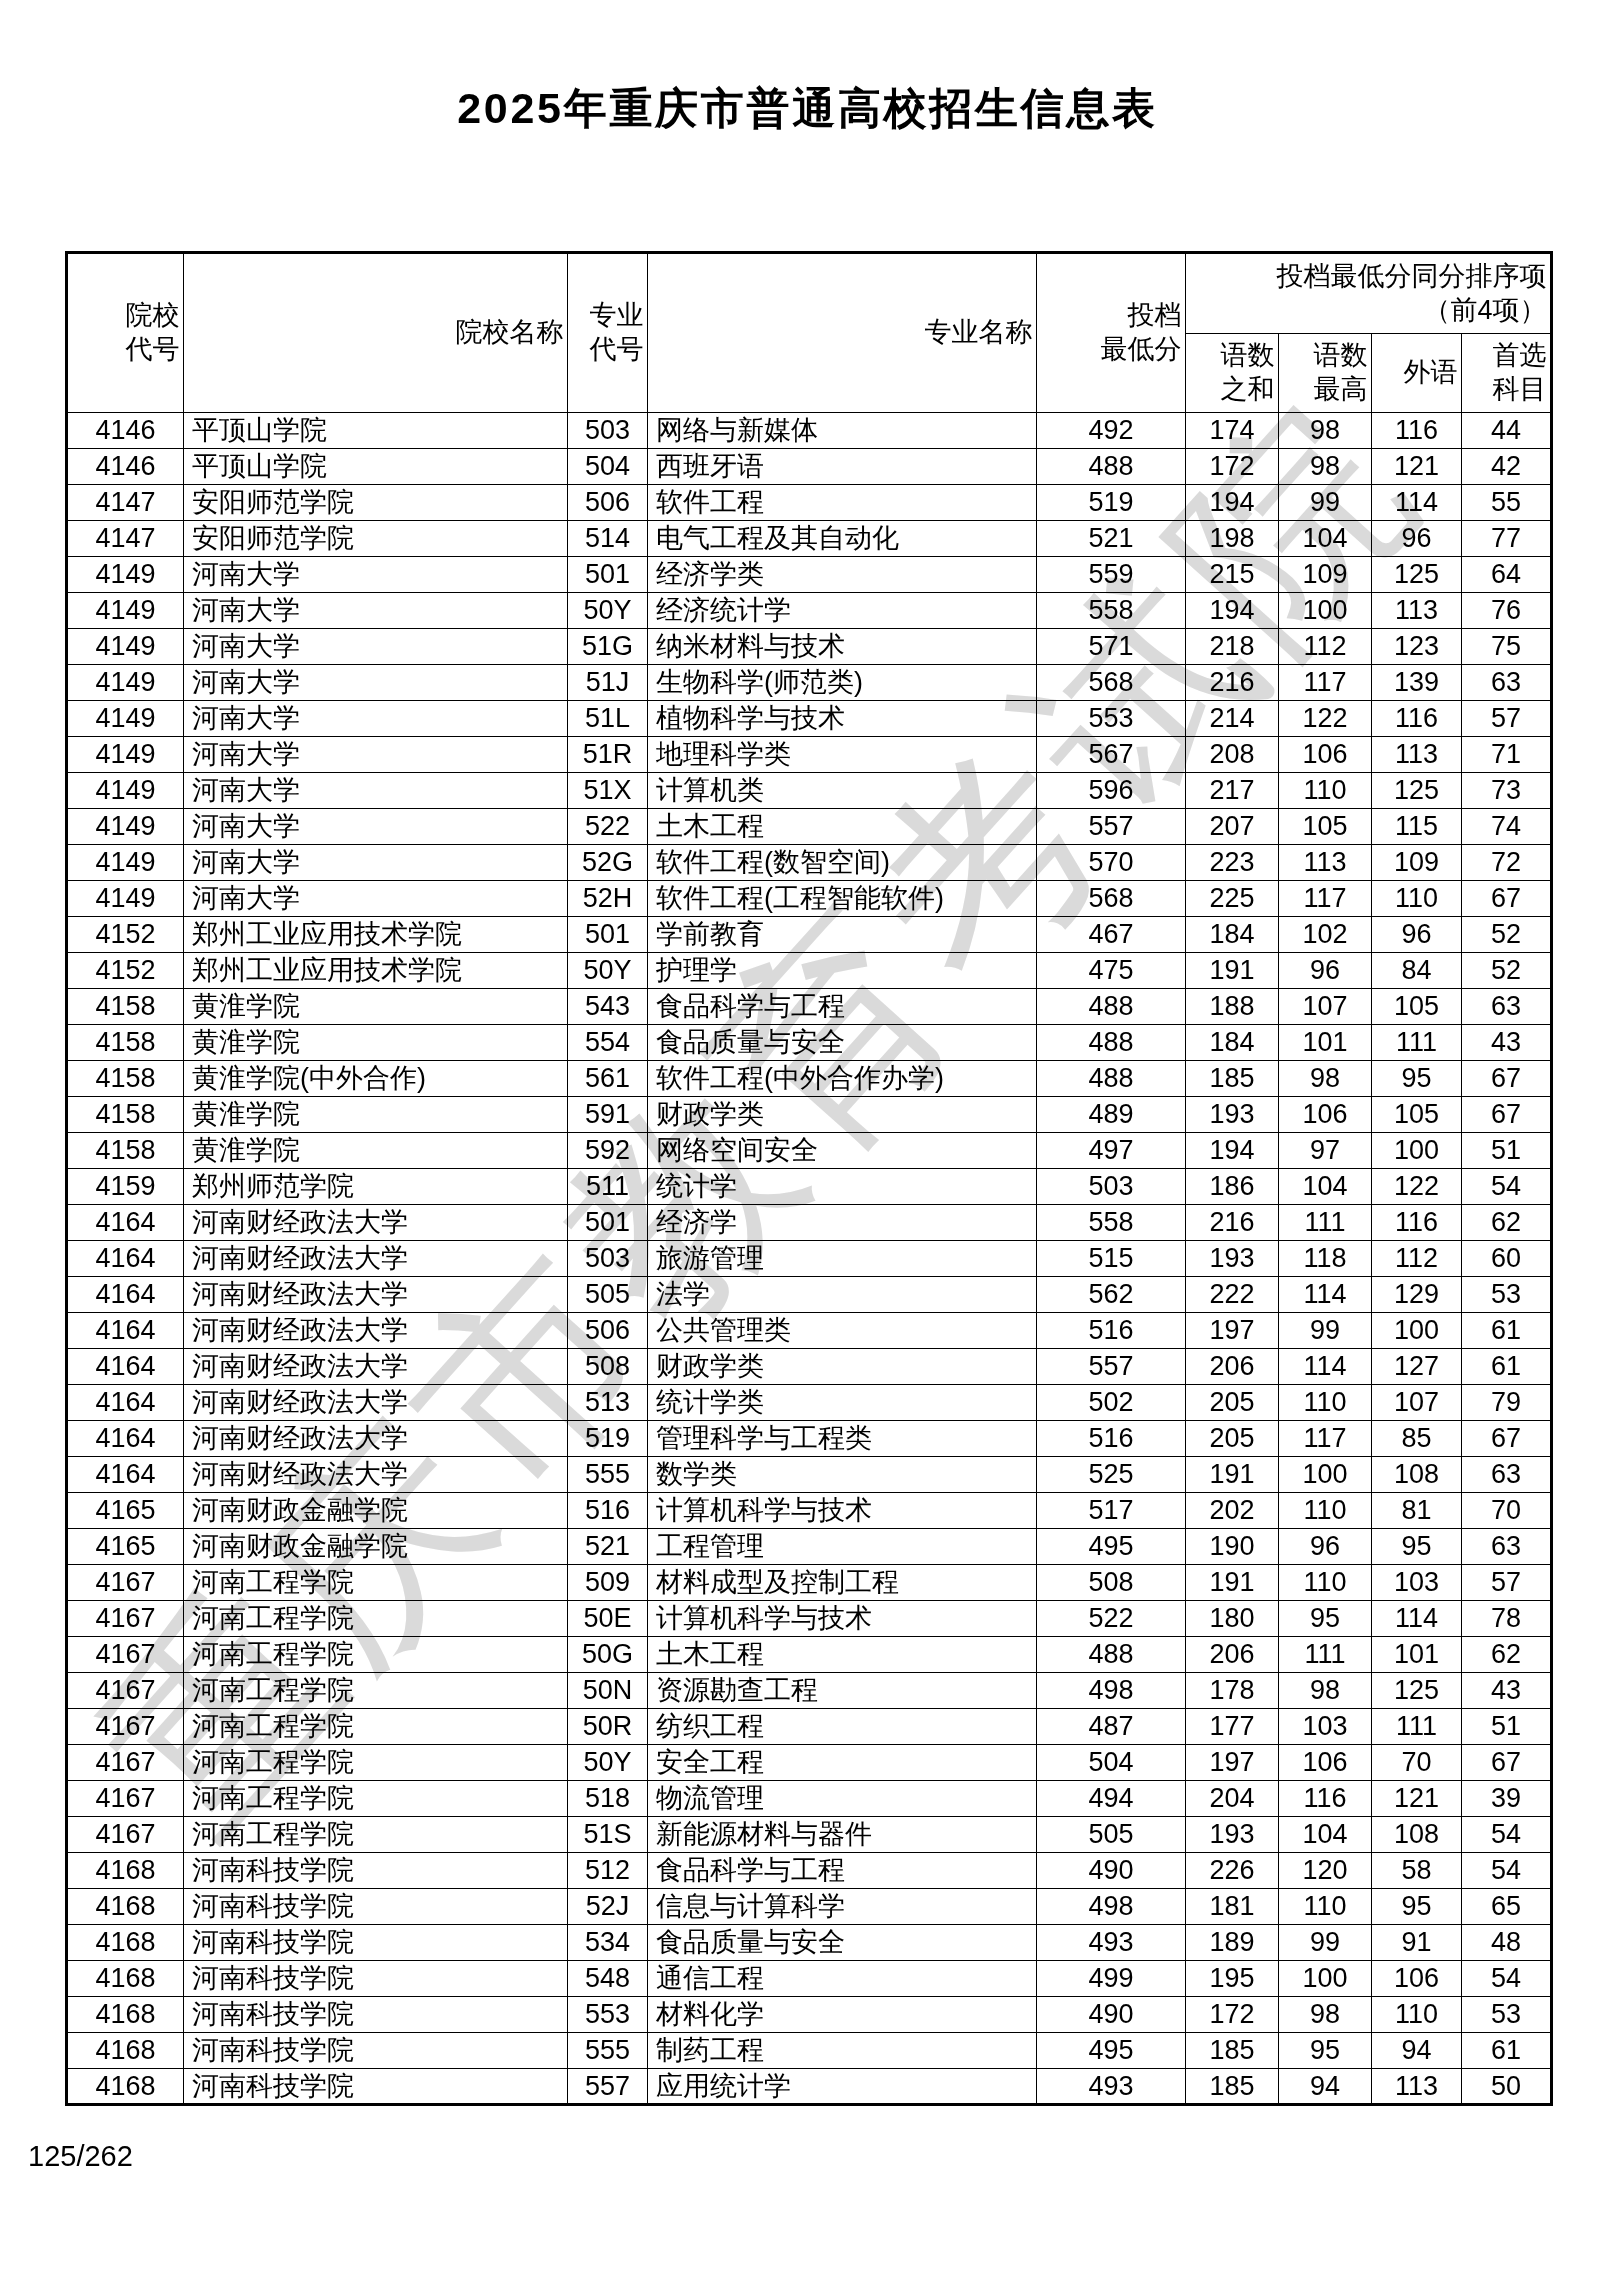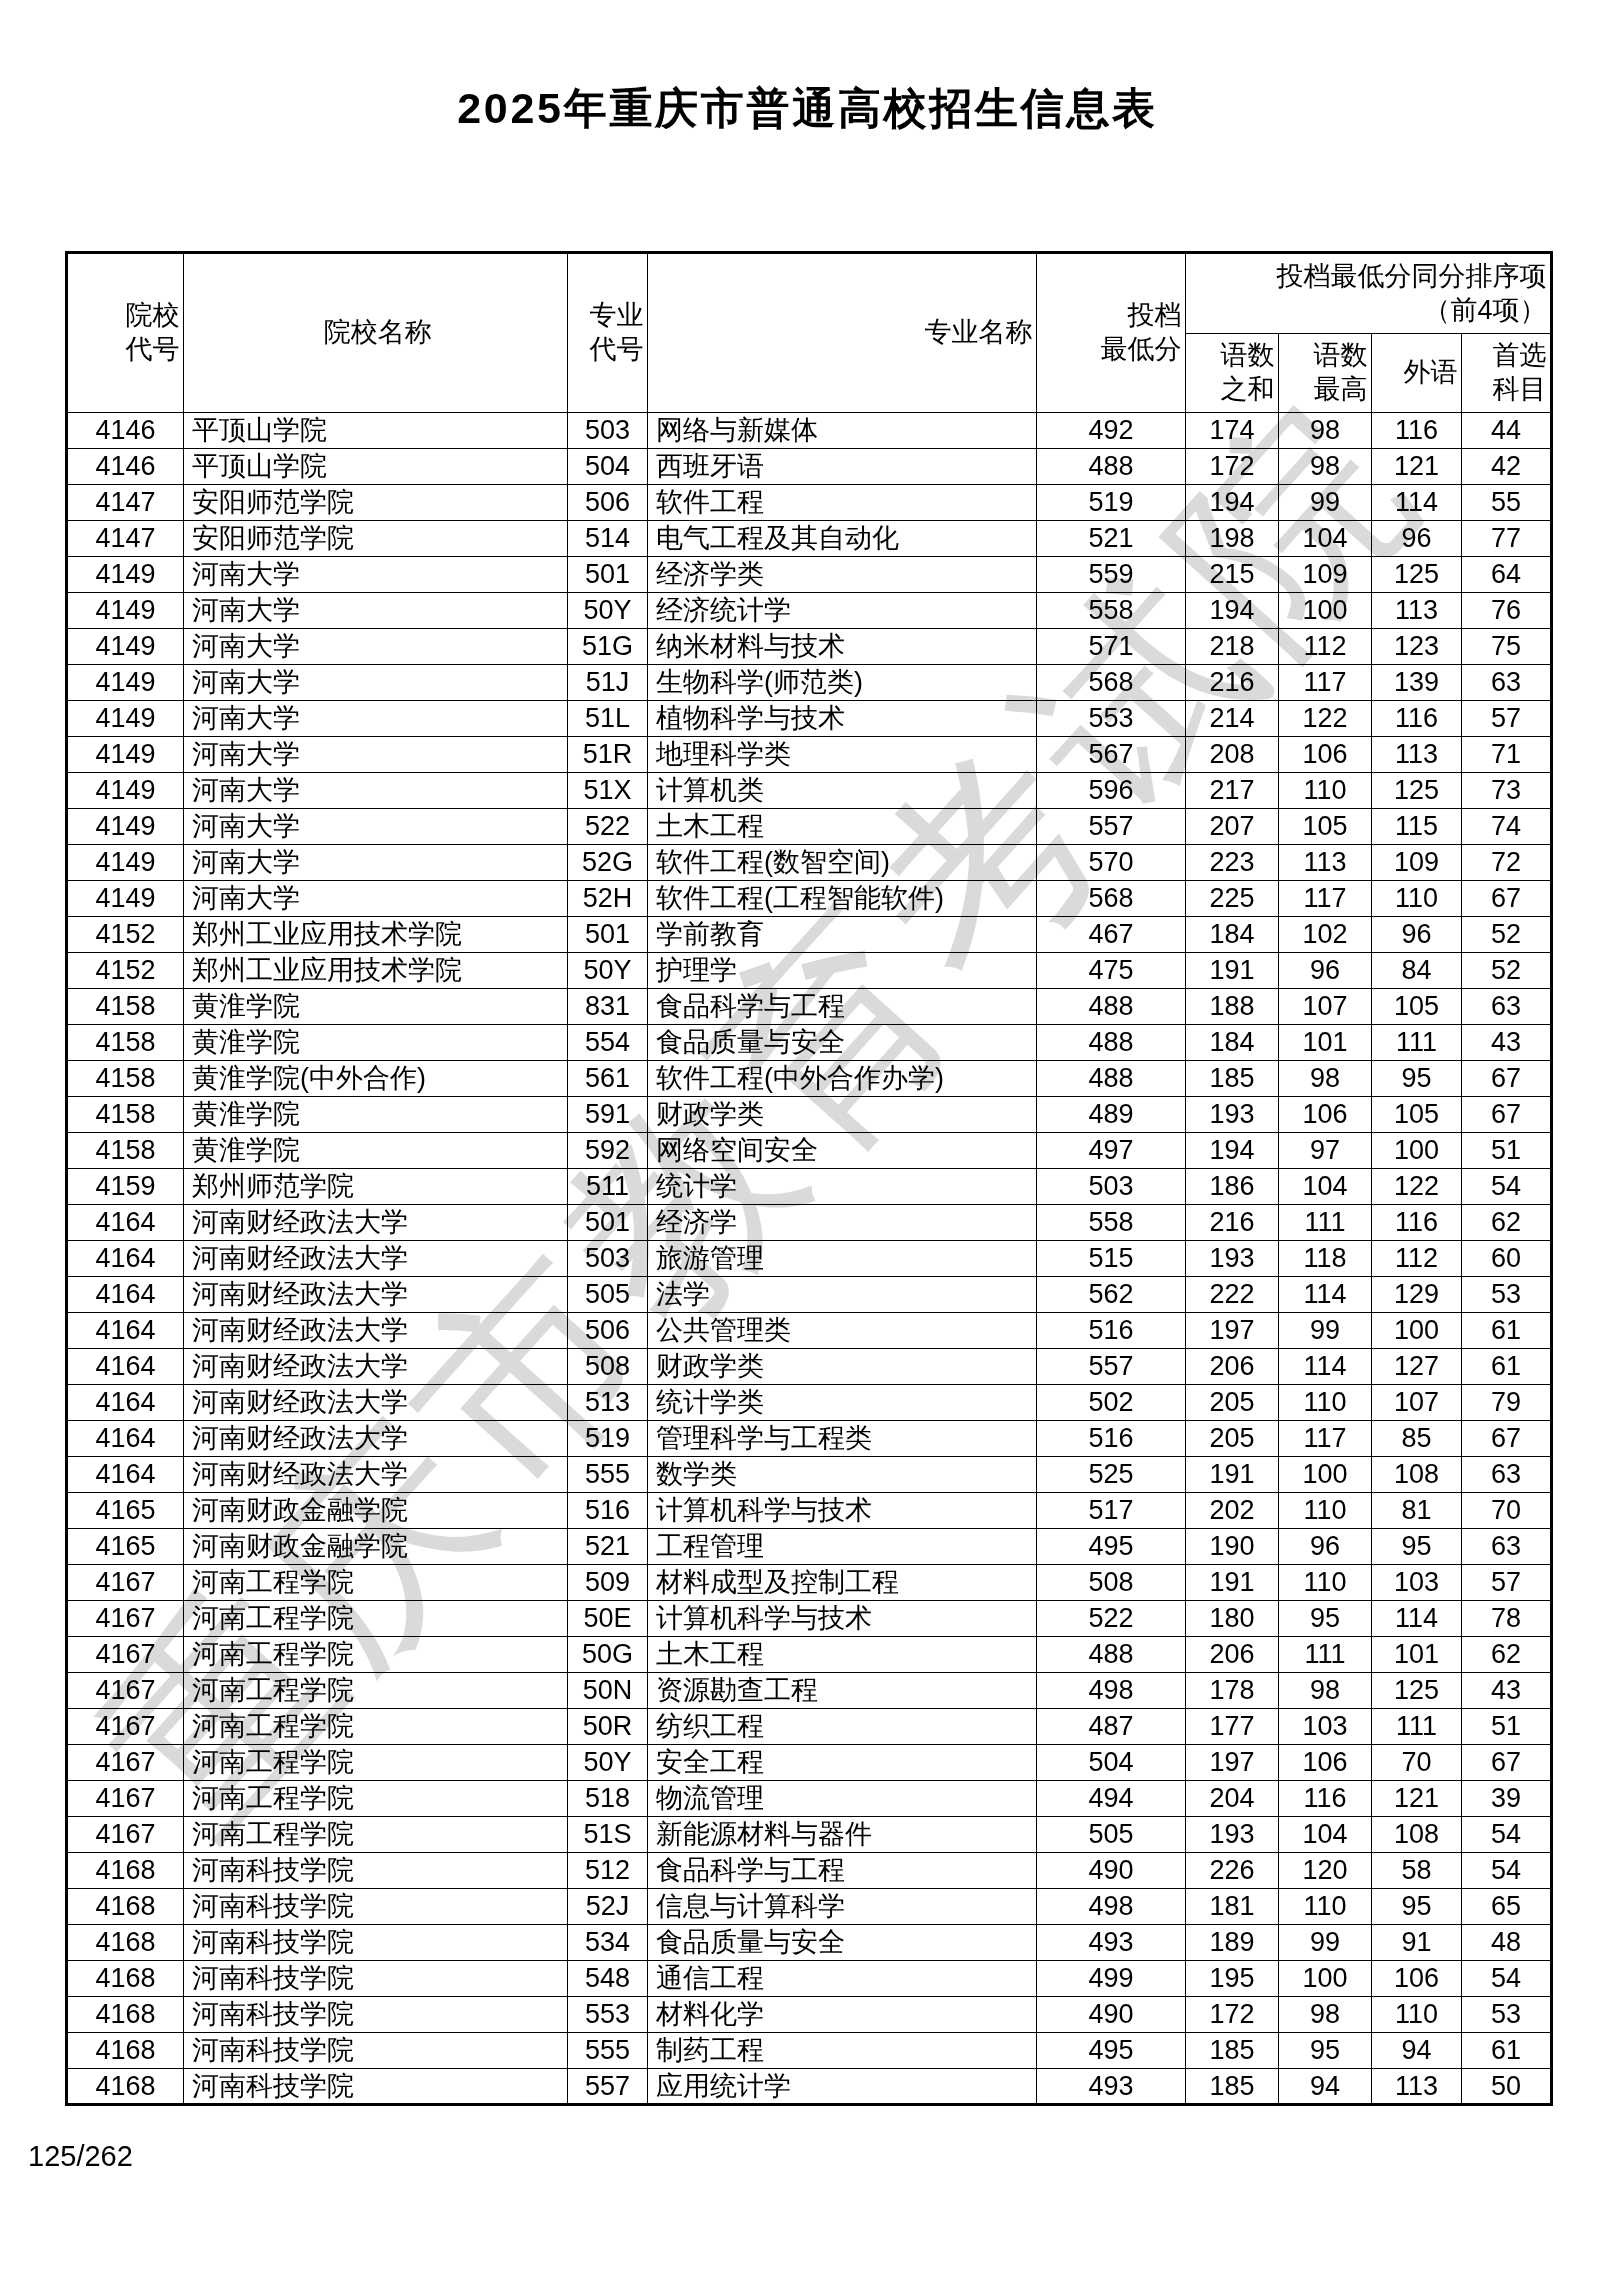--- a/index.html
+++ b/index.html
@@ -62,21 +62,21 @@
   tr.head-top{height:81px;}
   tr.head-sub{height:79px;}
   tbody tr{height:36px;}
   tbody td{
     font-size:27px;
     text-align:center;
     vertical-align:middle;
     line-height:1;
   }
   tbody td.left{text-align:left;padding-left:8.1px;}
-  th.name-h{text-align:center;padding-left:8.1px;}
+  th.name-h{text-align:right;padding-left:8.1px;}
   .page-number{
     position:absolute;top:2140px;left:0;width:100%;
     text-align:left;
     font-size:29px;
     z-index:1;
     padding-left:28px;
   }
 </style>
 </head>
 <body>
@@ -296,21 +296,21 @@
             <td class="left">护理学</td>
             <td>475</td>
             <td>191</td>
             <td>96</td>
             <td>84</td>
             <td>52</td>
           </tr>
           <tr>
             <td>4158</td>
             <td class="left">黄淮学院</td>
-            <td>831</td>
+            <td>543</td>
             <td class="left">食品科学与工程</td>
             <td>488</td>
             <td>188</td>
             <td>107</td>
             <td>105</td>
             <td>63</td>
           </tr>
           <tr>
             <td>4158</td>
             <td class="left">黄淮学院</td>

